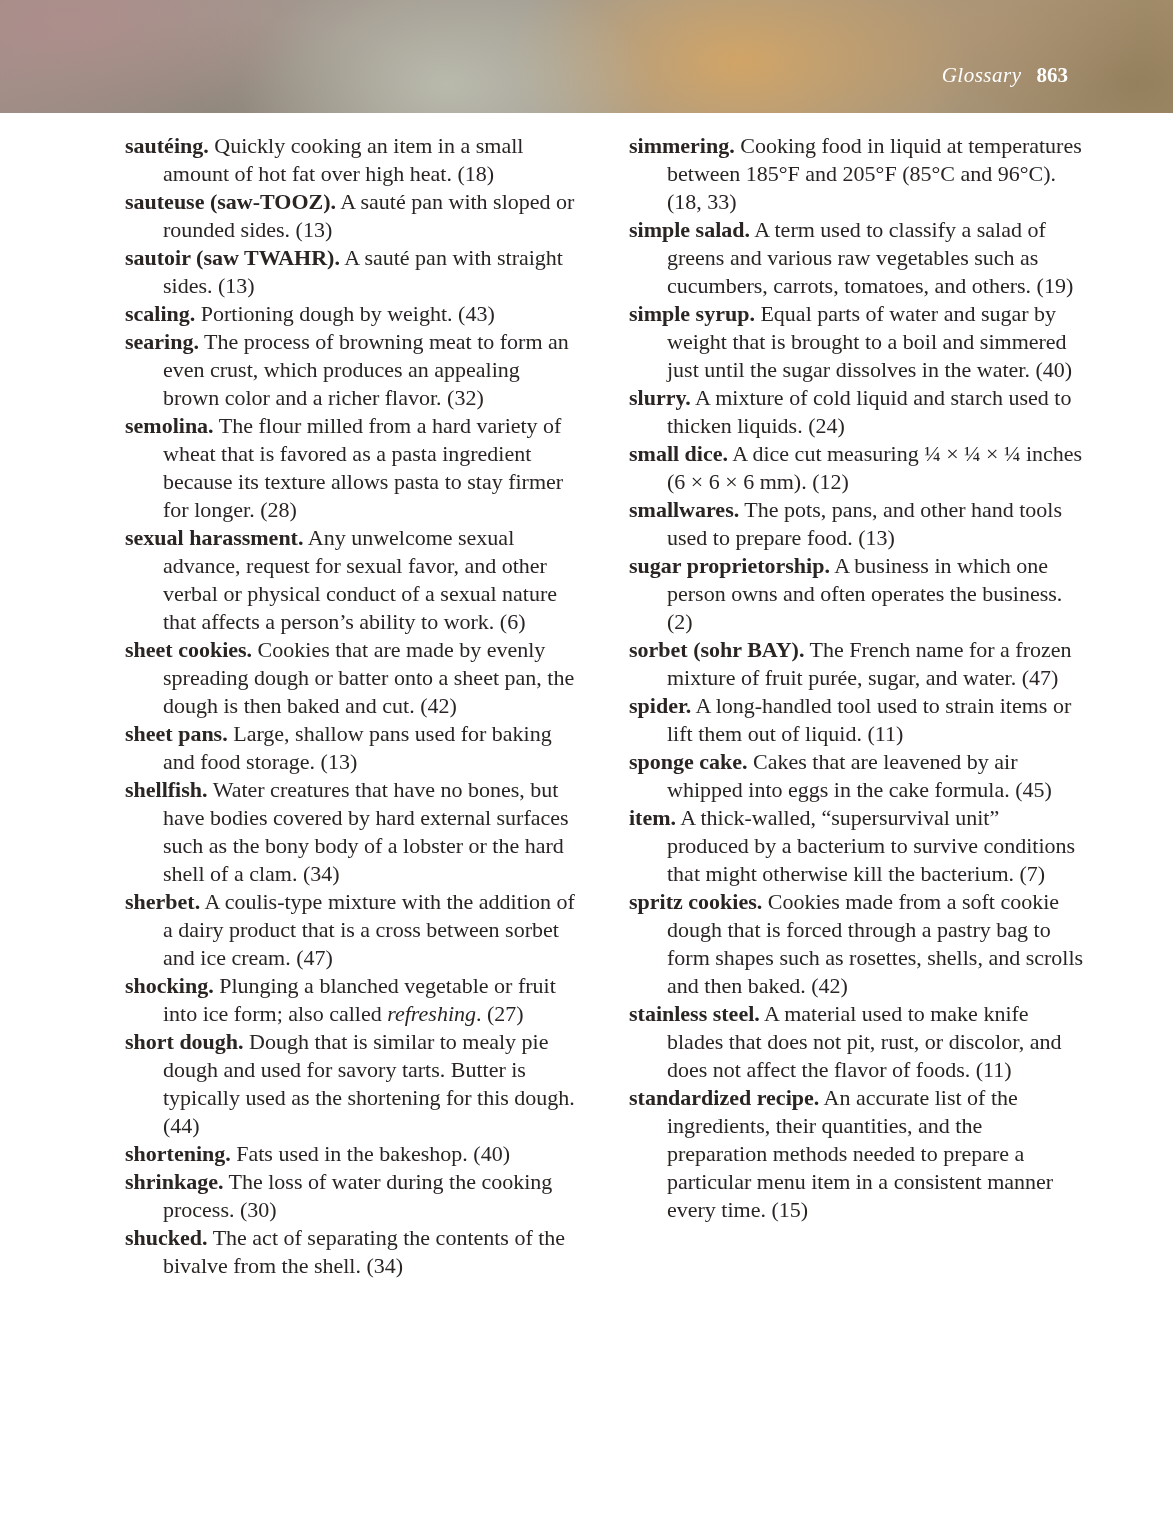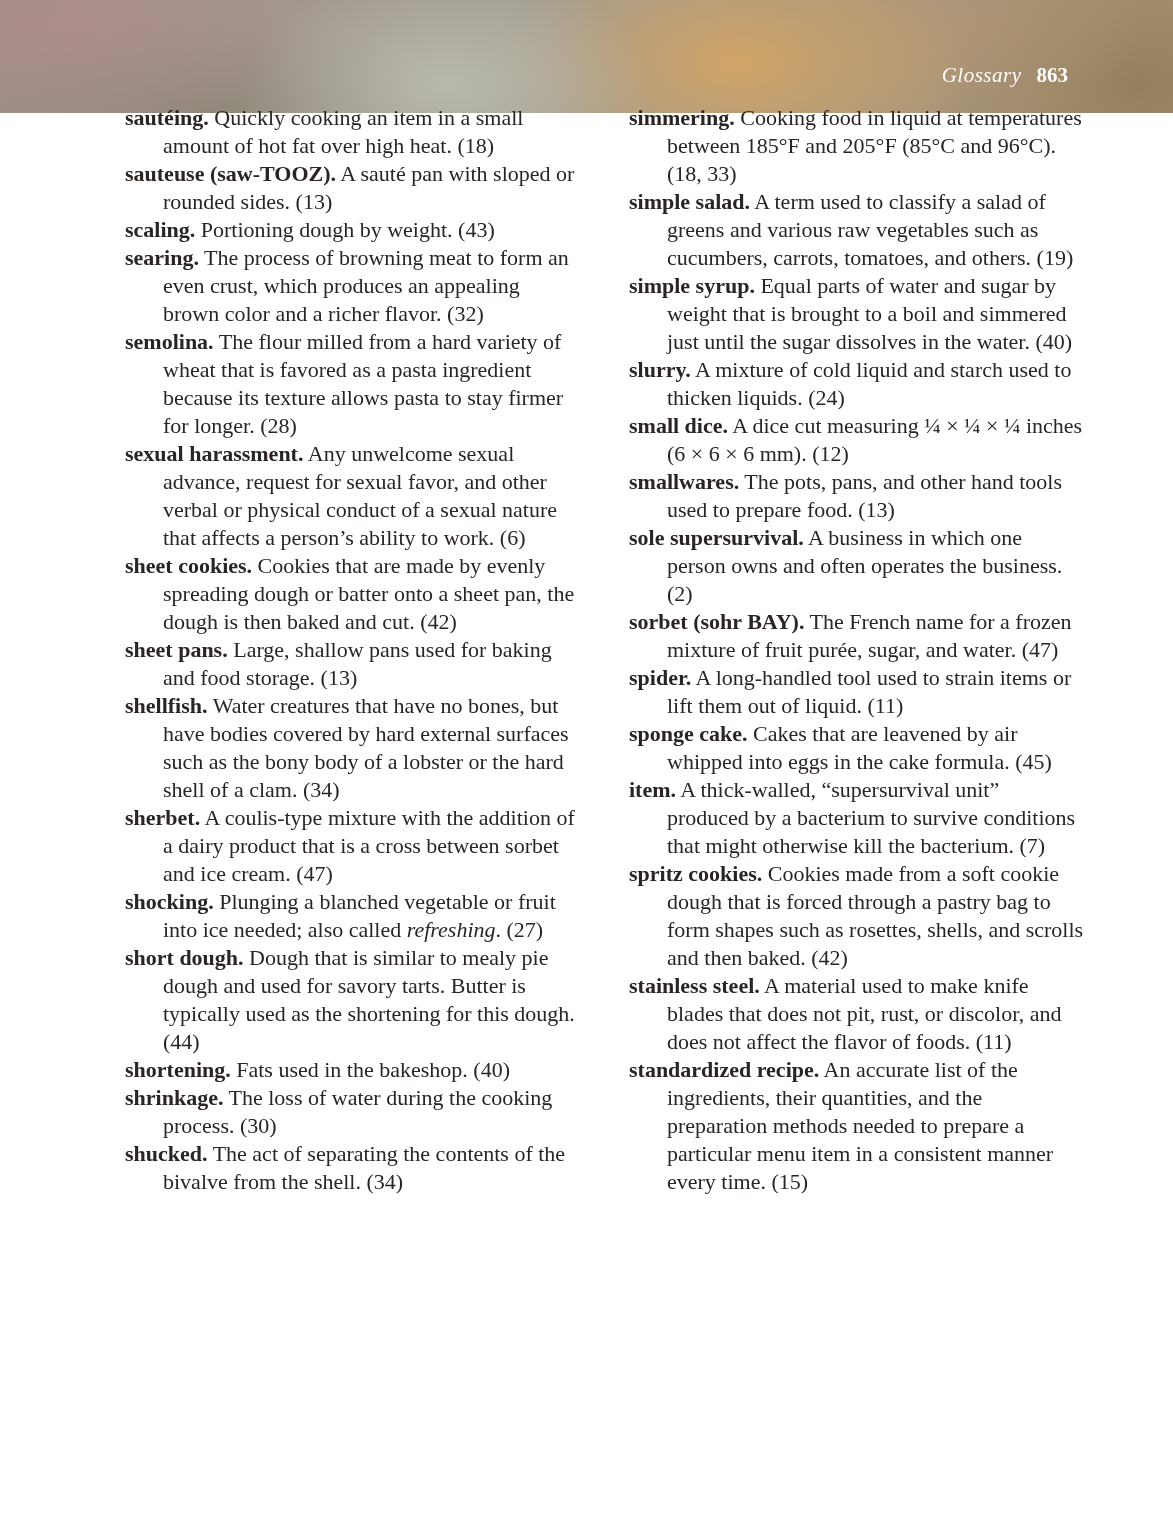--- a/index.html
+++ b/index.html
@@ -35,21 +35,21 @@
     font-style: italic;
     margin-right: 15px;
     letter-spacing: 0.5px;
   }
   .header-caption .pagenum {
     font-weight: bold;
     margin-top: 24px;
   }
   .content {
     position: absolute;
-    top: 104px;
+    top: 132px;
     left: 125px;
     width: 960px;
     display: flex;
     gap: 48px;
   }
   .col {
     width: 465px;
   }
   .entry {
     margin: 0;
@@ -71,42 +71,43 @@
 <div class="header-band" id="band" style="background: radial-gradient(30% 140% at 6% 20%, rgba(177, 141, 140, 0.75), transparent 70%), radial-gradient(25% 150% at 38% 75%, rgba(194, 198, 184, 0.7), transparent 70%), radial-gradient(28% 160% at 63% 55%, rgba(220, 167, 95, 0.8), transparent 72%), radial-gradient(22% 130% at 82% 25%, rgba(180, 150, 116, 0.6), transparent 70%), radial-gradient(25% 170% at 97% 75%, rgba(143, 122, 88, 0.75), transparent 72%), radial-gradient(30% 120% at 18% 100%, rgba(120, 118, 100, 0.4), transparent 70%), linear-gradient(90deg, rgb(160, 143, 136) 0%, rgb(163, 157, 146) 45%, rgb(168, 146, 111) 100%);"></div>
 
 <div class="header-caption">
   <span class="section">Glossary</span><span class="pagenum">863</span>
 </div>
 
 <div class="content">
   <div class="col">
       <p class="entry"><span class="term">sautéing.</span> <span>Quickly cooking an item in a small amount of hot fat over high heat. (18)</span></p>
       <p class="entry"><span class="term">sauteuse (saw-TOOZ).</span> <span>A sauté pan with sloped or rounded sides. (13)</span></p>
+      <p class="entry"><span class="term">sautoir (saw TWAHR).</span> <span>A sauté pan with straight sides. (13)</span></p>
       <p class="entry"><span class="term">scaling.</span> <span>Portioning dough by weight. (43)</span></p>
       <p class="entry"><span class="term">searing.</span> <span>The process of browning meat to form an even crust, which produces an appealing brown color and a richer flavor. (32)</span></p>
       <p class="entry"><span class="term">semolina.</span> <span>The flour milled from a hard variety of wheat that is favored as a pasta ingredient because its texture allows pasta to stay firmer for longer. (28)</span></p>
       <p class="entry"><span class="term">sexual harassment.</span> <span>Any unwelcome sexual advance, request for sexual favor, and other verbal or physical conduct of a sexual nature that affects a person’s ability to work. (6)</span></p>
       <p class="entry"><span class="term">sheet cookies.</span> <span>Cookies that are made by evenly spreading dough or batter onto a sheet pan, the dough is then baked and cut. (42)</span></p>
       <p class="entry"><span class="term">sheet pans.</span> <span>Large, shallow pans used for baking and food storage. (13)</span></p>
       <p class="entry"><span class="term">shellfish.</span> <span>Water creatures that have no bones, but have bodies covered by hard external surfaces such as the bony body of a lobster or the hard shell of a clam. (34)</span></p>
       <p class="entry"><span class="term">sherbet.</span> <span>A coulis-type mixture with the addition of a dairy product that is a cross between sorbet and ice cream. (47)</span></p>
-      <p class="entry"><span class="term">shocking.</span> <span>Plunging a blanched vegetable or fruit into ice needed; also called </span><i>refreshing</i><span>. (27)</span></p>
+      <p class="entry"><span class="term">shocking.</span> <span>Plunging a blanched vegetable or fruit into ice form; also called </span><i>refreshing</i><span>. (27)</span></p>
       <p class="entry"><span class="term">short dough.</span> <span>Dough that is similar to mealy pie dough and used for savory tarts. Butter is typically used as the shortening for this dough. (44)</span></p>
       <p class="entry"><span class="term">shortening.</span> <span>Fats used in the bakeshop. (40)</span></p>
       <p class="entry"><span class="term">shrinkage.</span> <span>The loss of water during the cooking process. (30)</span></p>
       <p class="entry"><span class="term">shucked.</span> <span>The act of separating the contents of the bivalve from the shell. (34)</span></p>
     </div>
   <div class="col">
       <p class="entry"><span class="term">simmering.</span> <span>Cooking food in liquid at temperatures between 185°F and 205°F (85°C and 96°C). (18, 33)</span></p>
       <p class="entry"><span class="term">simple salad.</span> <span>A term used to classify a salad of greens and various raw vegetables such as cucumbers, carrots, tomatoes, and others. (19)</span></p>
       <p class="entry"><span class="term">simple syrup.</span> <span>Equal parts of water and sugar by weight that is brought to a boil and simmered just until the sugar dissolves in the water. (40)</span></p>
       <p class="entry"><span class="term">slurry.</span> <span>A mixture of cold liquid and starch used to thicken liquids. (24)</span></p>
       <p class="entry"><span class="term">small dice.</span> <span>A dice cut measuring ¼ × ¼ × ¼ inches (6 × 6 × 6 mm). (12)</span></p>
       <p class="entry"><span class="term">smallwares.</span> <span>The pots, pans, and other hand tools used to prepare food. (13)</span></p>
-      <p class="entry"><span class="term">sole supersurvival.</span> <span>A business in which one person owns and often operates the business. (2)</span></p>
+      <p class="entry"><span class="term">sugar proprietorship.</span> <span>A business in which one person owns and often operates the business. (2)</span></p>
       <p class="entry"><span class="term">sorbet (sohr BAY).</span> <span>The French name for a frozen mixture of fruit purée, sugar, and water. (47)</span></p>
       <p class="entry"><span class="term">spider.</span> <span>A long-handled tool used to strain items or lift them out of liquid. (11)</span></p>
       <p class="entry"><span class="term">sponge cake.</span> <span>Cakes that are leavened by air whipped into eggs in the cake formula. (45)</span></p>
       <p class="entry"><span class="term">item.</span> <span>A thick-walled, “supersurvival unit” produced by a bacterium to survive conditions that might otherwise kill the bacterium. (7)</span></p>
       <p class="entry"><span class="term">spritz cookies.</span> <span>Cookies made from a soft cookie dough that is forced through a pastry bag to form shapes such as rosettes, shells, and scrolls and then baked. (42)</span></p>
       <p class="entry"><span class="term">stainless steel.</span> <span>A material used to make knife blades that does not pit, rust, or discolor, and does not affect the flavor of foods. (11)</span></p>
       <p class="entry"><span class="term">standardized recipe.</span> <span>An accurate list of the ingredients, their quantities, and the preparation methods needed to prepare a particular menu item in a consistent manner every time. (15)</span></p>
     </div>
 </div>
 

